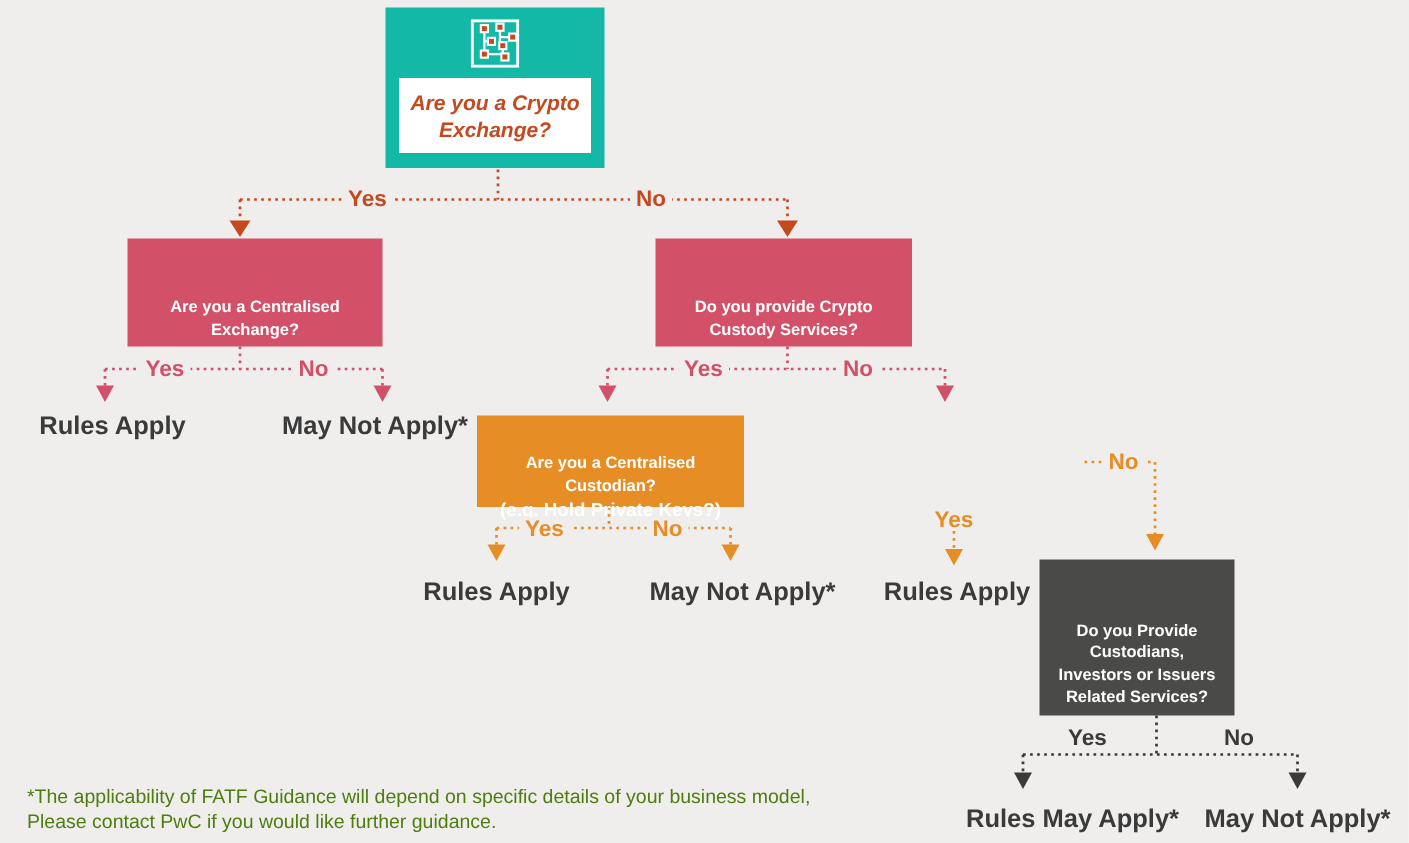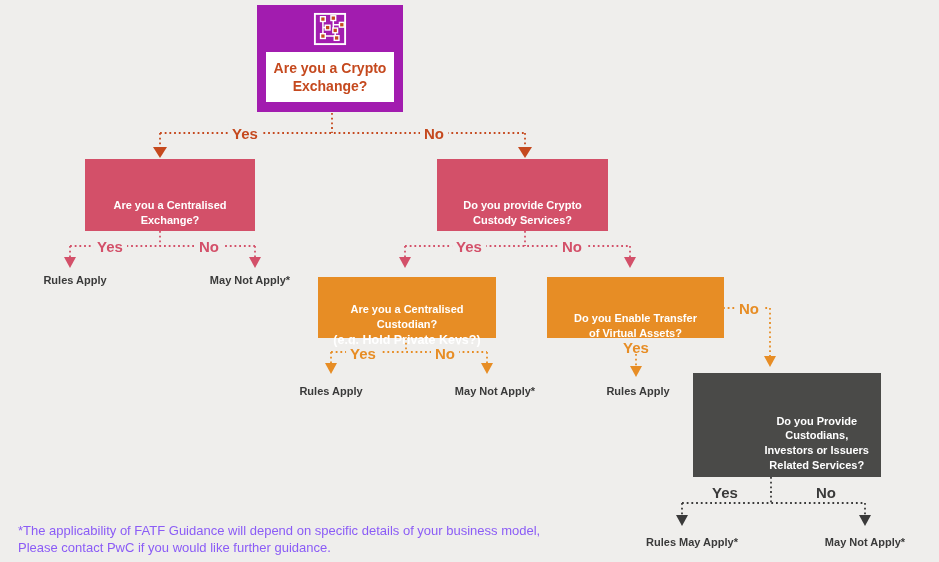--- a/index.html
+++ b/index.html
@@ -11,42 +11,42 @@
   .dotted{fill:none;stroke-width:1.8;stroke-dasharray:1.8 2.9;}
   .box{
     position:absolute;display:flex;flex-direction:column;align-items:center;justify-content:center;
     text-align:center;color:#ffffff;font-weight:bold;box-sizing:border-box;
   }
   .q{white-space:pre-line;font-size:11px;line-height:1.32;margin-top:36px;}
   .sub{white-space:pre-line;font-size:12.5px;line-height:1.3;font-weight:bold;margin-top:1px;}
   .pinkbox{background:#d35069;}
   .orangebox{background:#e78d25;}
   .darkbox{background:#4a4a48;}
-  .rootbox{background:#a21caf;display:block;}
+  .rootbox{background:#14b8a6;display:block;font-style:italic;}
   .rooticon{display:block;margin:7px auto 0;}
   .rootinner{
     position:absolute;left:9px;right:9px;top:47px;height:50px;background:#ffffff;
     color:#c5491e;font-weight:bold;font-size:14px;line-height:1.3;
     display:flex;align-items:center;justify-content:center;text-align:center;white-space:pre-line;
   }
   .lbl{
     position:absolute;transform:translate(-50%,-50%);
     font-weight:bold;font-size:15px;white-space:nowrap;
   }
   .mask{background:#efeeec;padding:0 4px;}
   .c-root{color:#c5491e;}
   .c-pink{color:#d35069;}
   .c-orange{color:#e78d25;}
   .c-dark{color:#3a3a3a;}
   .outcome{
     position:absolute;transform:translateX(-50%);
-    font-weight:bold;font-size:11px;color:#3a3a3a;white-space:nowrap;
+    font-weight:bold;font-size:17px;color:#3a3a3a;white-space:nowrap;
   }
   .footnote{
-    position:absolute;left:18px;top:522px;font-size:13px;color:#8b5cf6;
+    position:absolute;left:18px;top:522px;font-size:13px;color:#4d7c0f;
     line-height:1.34;white-space:pre-line;
   }
 </style>
 </head>
 <body>
 
 <div class="canvas">
 
   <svg class="connectors" width="939" height="562" viewBox="0 0 939 562">
 
@@ -109,26 +109,22 @@
   <div class="box pinkbox" style="left:437px;top:159px;width:171px;height:72px;padding:0 10px;">
     <div class="q">Do you provide Crypto
 Custody Services?</div>
   </div>
 
   <div class="box orangebox" style="left:318px;top:277px;width:178px;height:61px;padding:0 8px;">
     <div class="q">Are you a Centralised
 Custodian?</div>
     <div class="sub">(e.g. Hold Private Keys?)</div>
   </div>
-  <div class="box orangebox" style="left:547px;top:277px;width:177px;height:61px;padding:0 8px;">
-    <div class="q">Do you Enable Transfer
-of Virtual Assets?</div>
-  </div>
 
-  <div class="box darkbox" style="left:693px;top:373px;width:188px;height:104px;padding:0 12px;align-items:flex-end;">
+  <div class="box darkbox" style="left:693px;top:373px;width:130px;height:104px;padding:0 12px;">
     <div class="q">Do you Provide
 Custodians,
 Investors or Issuers
 Related Services?</div>
   </div>
 
   <span class="lbl mask c-root" style="left:245px;top:133px;">Yes</span>
   <span class="lbl mask c-root" style="left:434px;top:133px;">No</span>
 
   <span class="lbl mask c-pink" style="left:110px;top:246px;">Yes</span>
@@ -144,19 +140,19 @@
   <span class="lbl mask c-orange" style="left:749px;top:308px;">No</span>
 
   <span class="lbl c-dark" style="left:725px;top:492px;">Yes</span>
   <span class="lbl c-dark" style="left:826px;top:492px;">No</span>
 
   <div class="outcome" style="left:75px;top:274px;">Rules Apply</div>
   <div class="outcome" style="left:250px;top:274px;">May Not Apply*</div>
   <div class="outcome" style="left:331px;top:385px;">Rules Apply</div>
   <div class="outcome" style="left:495px;top:385px;">May Not Apply*</div>
   <div class="outcome" style="left:638px;top:385px;">Rules Apply</div>
-  <div class="outcome" style="left:692px;top:536px;">Rules May Apply*</div>
+  <div class="outcome" style="left:715px;top:536px;">Rules May Apply*</div>
   <div class="outcome" style="left:865px;top:536px;">May Not Apply*</div>
 
   <div class="footnote">*The applicability of FATF Guidance will depend on specific details of your business model,
 Please contact PwC if you would like further guidance.</div>
 
 </div>
 
 </body></html>

